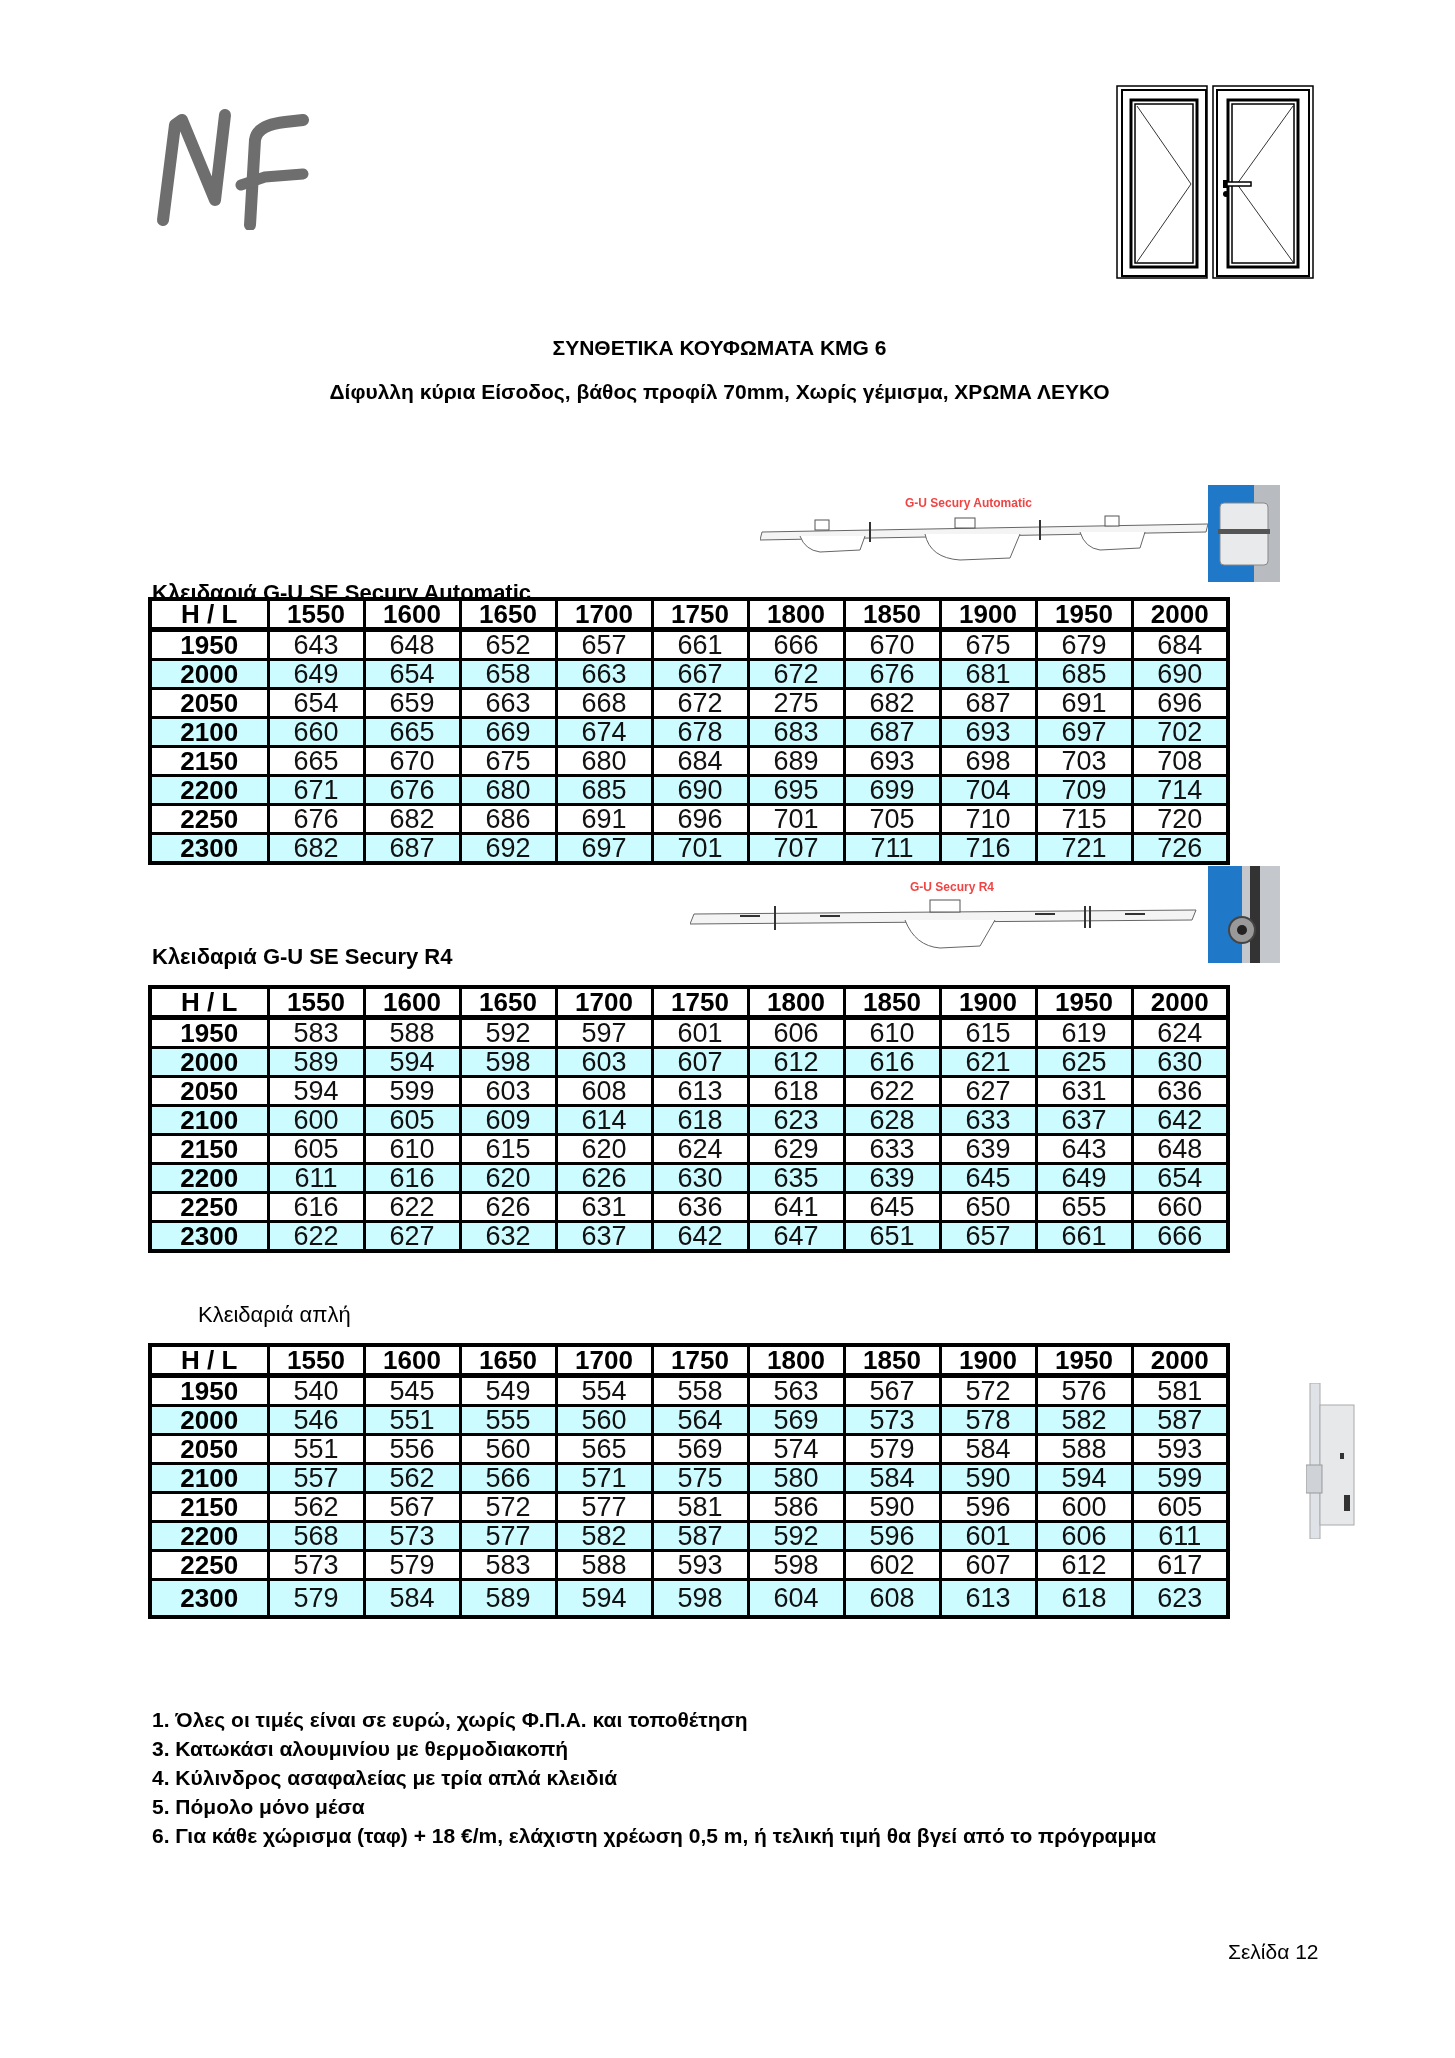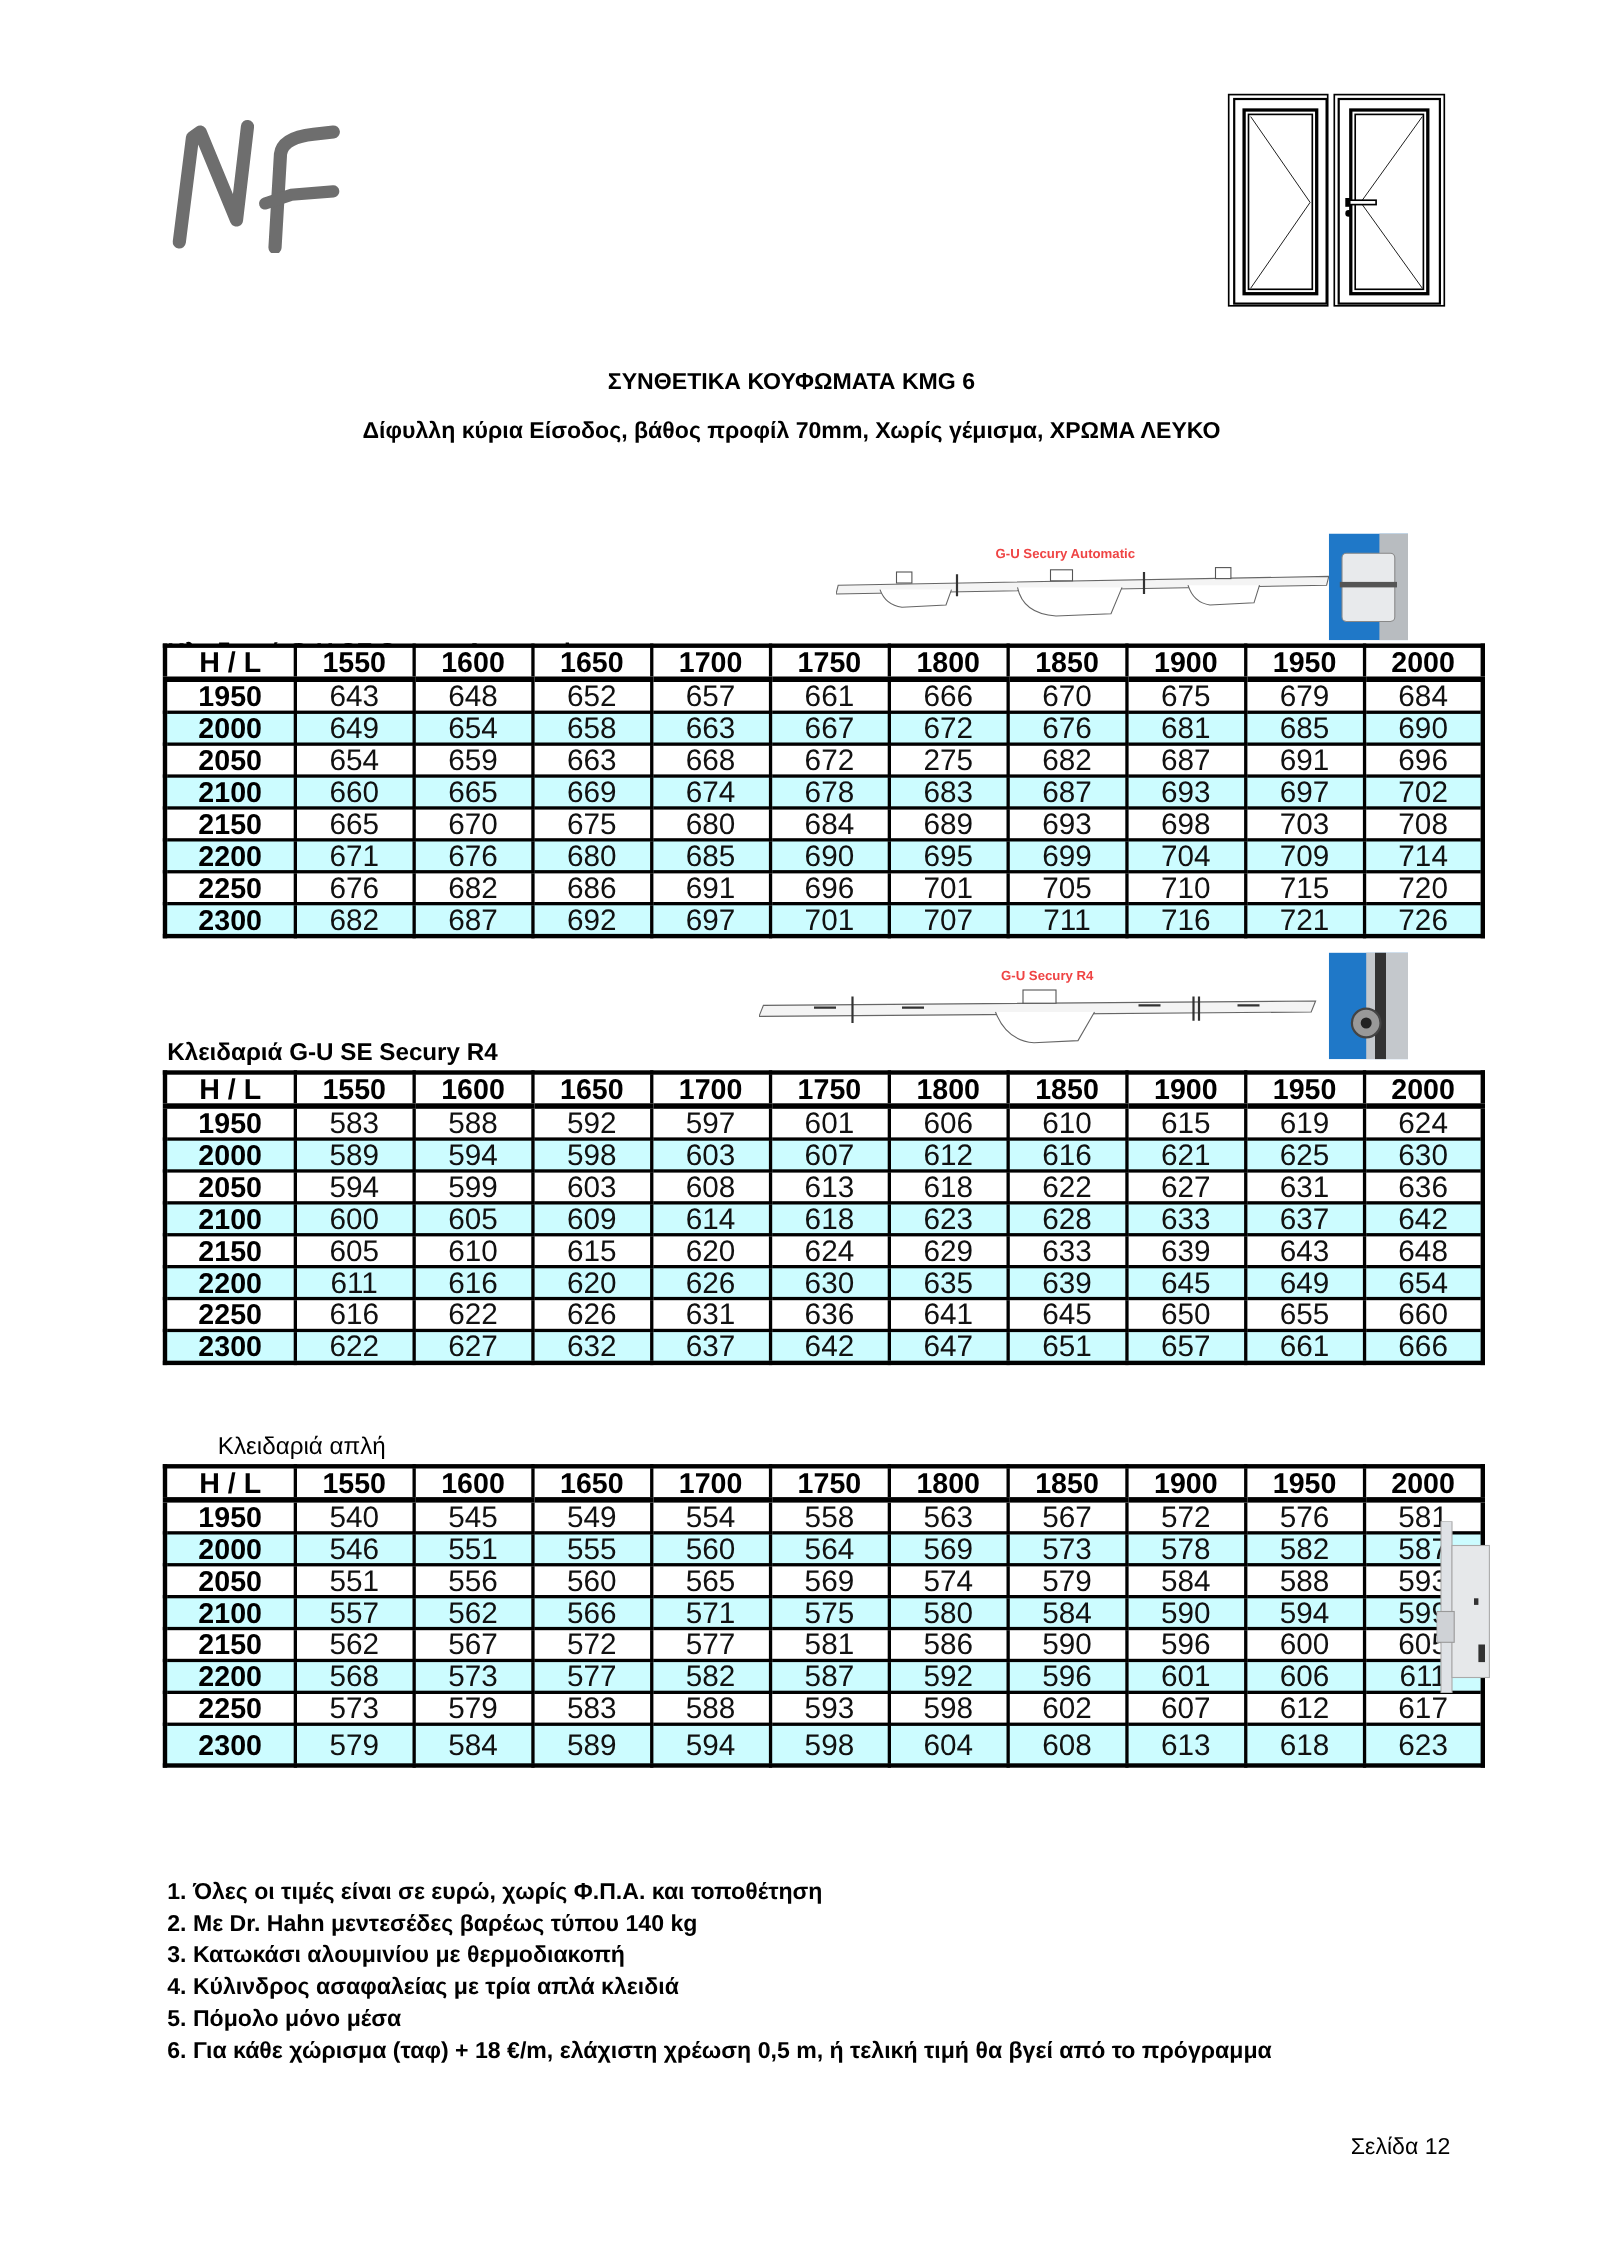--- a/index.html
+++ b/index.html
@@ -8,22 +8,22 @@
   .logo { position: absolute; left: 155px; top: 100px; width: 160px; height: 130px; }
   .door-icon { position: absolute; left: 1115px; top: 82px; width: 200px; height: 200px; }
   .title { position: absolute; left: 0; width: 1455px; text-align: center; font-weight: bold; }
   .title.t1 { top: 336px; font-size: 21px; left: -8px; }
   .title.t2 { top: 380px; font-size: 21px; left: -8px; }
   .section-label { position: absolute; left: 152px; font-size: 22px; font-weight: bold; }
   .section-label.plain { font-weight: normal; margin-left: 46px; }
   .lock-diagram { position: absolute; }
   .diagram-caption { position: absolute; font-size: 12px; font-weight: bold; color: #ef4444; }
   .photo { position: absolute; }
-  table.price { position: absolute; left: 148px; width: 1202px; border-collapse: collapse;
-                border: 4px solid #000; table-layout: fixed; }
+  table.price { position: absolute; left: 148px; width: 1082px; border-collapse: collapse;
+                border: 4px solid #000; table-layout: fixed; margin-top: 12px; }
   table.price td, table.price th { border: 3px solid #000; text-align: center;
                 padding: 0; height: 26px; line-height: 26px; font-size: 27px; }
   table.price th { font-weight: bold; background: #fff; font-size: 26px; }
   table.price td.rowhead { font-weight: bold; font-size: 26px; }
   table.price td.val { font-weight: normal; color: #111; }
   table.price tr.alt td { background: #ccfcff; }
   table.price tr.headrow th { border-bottom: 5px solid #000; }
   table.price col.c0 { width: 118px; }
   .notes { position: absolute; left: 152px; top: 1705px; font-size: 21px; font-weight: bold; line-height: 29px; }
   .notes div { white-space: nowrap; }
@@ -484,20 +484,19 @@
 <svg class="photo" style="left:1306px; top:1383px; width:50px; height:156px;" viewBox="0 0 50 156">
   <rect x="4" y="0" width="10" height="156" fill="#dfe2e6" stroke="#aaa"></rect>
   <rect x="14" y="22" width="34" height="120" fill="#e6e8ea" stroke="#aaa"></rect>
   <rect x="0" y="82" width="16" height="28" fill="#cfd2d6" stroke="#999"></rect>
   <rect x="38" y="112" width="6" height="16" fill="#333"></rect>
   <rect x="34" y="70" width="4" height="6" fill="#333"></rect>
 </svg>
 
 <div class="notes">
   <div>1. Όλες οι τιμές είναι σε ευρώ, χωρίς Φ.Π.Α. και τοποθέτηση</div>
-  <div>2. Με Dr. Hahn μεντεσέδες βαρέως τύπου 140 kg</div>
   <div>3. Κατωκάσι αλουμινίου με θερμοδιακοπή</div>
   <div>4. Κύλινδρος ασαφαλείας με τρία απλά κλειδιά</div>
   <div>5. Πόμολο μόνο μέσα</div>
   <div>6. Για κάθε χώρισμα (ταφ) + 18 €/m, ελάχιστη χρέωση 0,5 m, ή τελική τιμή θα βγεί από το πρόγραμμα</div>
 </div>
 
 <div class="page-number">Σελίδα 12</div>
 
 </body></html>

